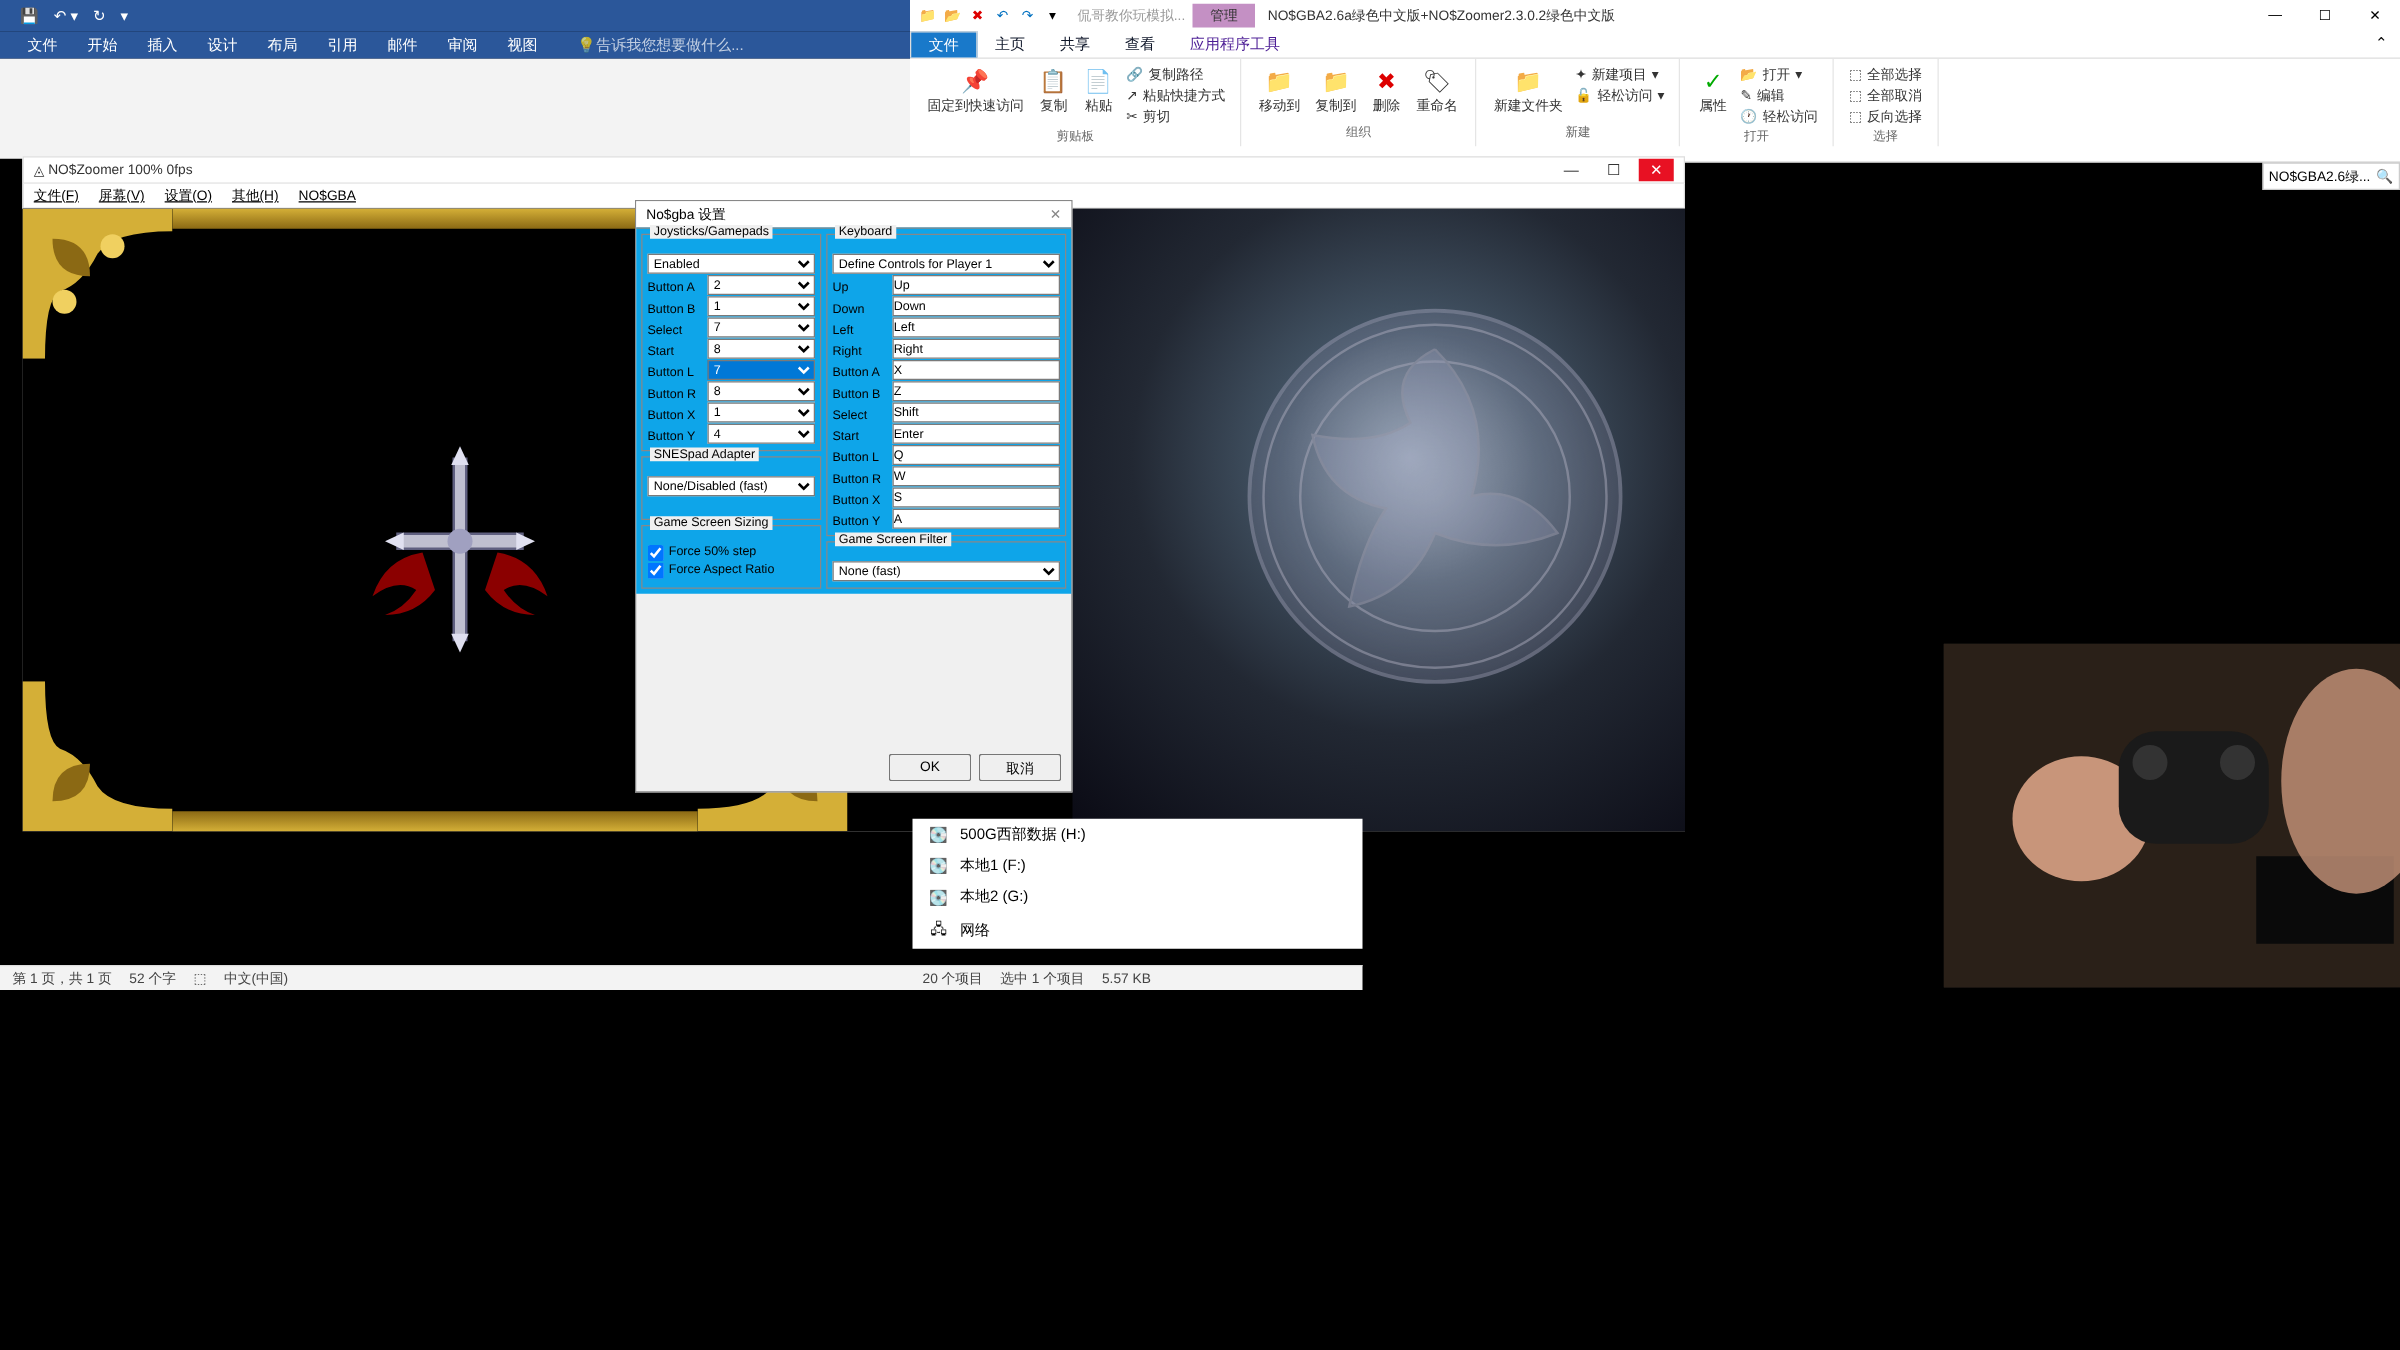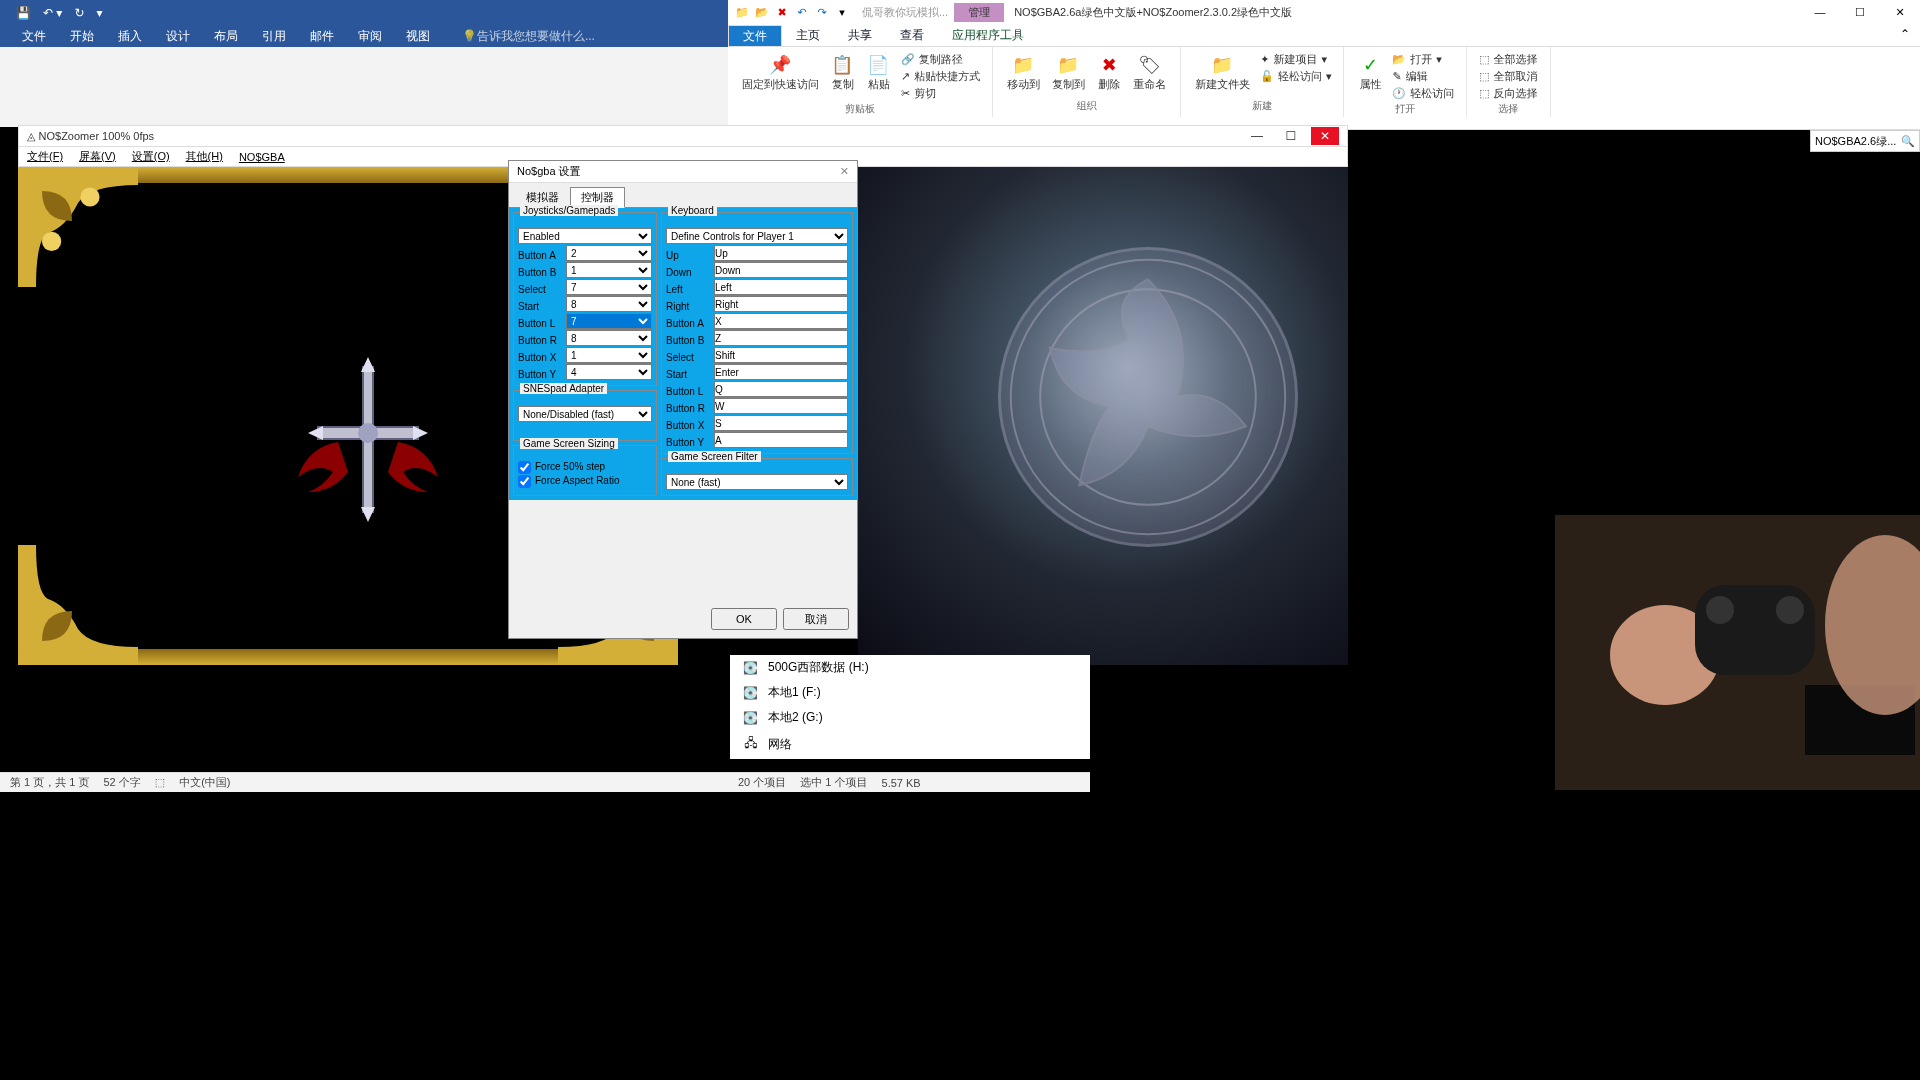--- a/index.html
+++ b/index.html
@@ -76,21 +76,21 @@
     .fieldset { border: 1px solid #888; padding: 14px 4px 4px; position: relative; flex: 1; }
     .fieldset .legend { position: absolute; top: -8px; left: 6px; background: #f0f0f0; padding: 0 3px; font-size: 10px; }
     .frow { display: flex; align-items: flex-end; margin: 1px 0; }
     .frow label { width: 48px; font-size: 10px; }
     .frow select, .frow input { flex: 1; font-size: 10px; height: 16px; border: 1px solid #7a7a7a; background: #fff; }
     .frow select.full, .frow input.full { width: 100%; }
     .frow.highlight select { background: #0078d7; color: #fff; }
     .chk { display: flex; align-items: flex-start; font-size: 10px; margin: 1px 0; }
     .chk input { margin-right: 4px; }
     .dialog-footer { display: flex; justify-content: flex-end; padding: 8px; gap: 6px; }
-    .dialog-footer button { width: 66px; height: 22px; font-size: 11px; cursor: pointer; }
+    .dialog-footer button { width: 66px; height: 22px; font-size: 11px; cursor: pointer; margin-top: 20px; }
     .left-col { display: flex; flex-direction: column; gap: 4px; flex: 1; }
     
     
     .file-list { position: absolute; top: 655px; left: 730px; width: 360px; background: #fff; font-size: 12px; }
     .file-item { display: flex; align-items: center; padding: 4px 12px; gap: 8px; cursor: pointer; }
     .file-item .ficon { width: 18px; text-align: center; }
     
     
     .word-status { position: absolute; top: 772px; left: 0; width: 728px; height: 20px; background: #f3f3f3; border-top: 1px solid #ddd; display: flex; align-items: center; padding: 0 10px; font-size: 11px; color: #444; gap: 14px; }
     .explorer-status { position: absolute; top: 772px; left: 728px; width: 362px; height: 20px; background: #f3f3f3; border-top: 1px solid #ddd; display: flex; align-items: center; padding: 0 10px; font-size: 11px; color: #444; gap: 14px; }
@@ -137,21 +137,21 @@
       <span>—</span>
       <span>☐</span>
       <span>✕</span>
     </div>
   </div>
   <div class="explorer-tabs">
     <span class="etab active" style="background:#1979ca;color:#fff">文件</span>
     <span class="etab">主页</span>
     <span class="etab">共享</span>
     <span class="etab">查看</span>
-    <span class="etab" style="color:#14532d">应用程序工具</span>
+    <span class="etab" style="color:#4c1d95">应用程序工具</span>
     <span style="margin-left:auto;padding:2px 10px;cursor:pointer">⌃</span>
   </div>
   <div class="explorer-ribbon">
     <div class="ribbon-group">
       <div class="ribbon-row">
         <div class="ribbon-item">
             <span class="ricon">📌</span>
             <span>固定到快速访问</span>
           </div>
         <div class="ribbon-item">
@@ -319,24 +319,20 @@
       </div>
     </div>
   </div>
 </div>
 
 <div class="dialog">
   <div class="dialog-title">
     <span>No$gba 设置</span>
     <span class="close">✕</span>
   </div>
-  <div class="dialog-tabs">
-    <span class="dtab">模拟器</span>
-    <span class="dtab active">控制器</span>
-  </div>
   <div class="dialog-body">
     <div class="left-col">
       <div class="fieldset">
         <span class="legend">Joysticks/Gamepads</span>
         <div class="frow">
             <select class="full"><option>Enabled</option></select>
           </div>
         <div class="frow">
             <label>Button A</label>
             <select><option>2</option></select>

